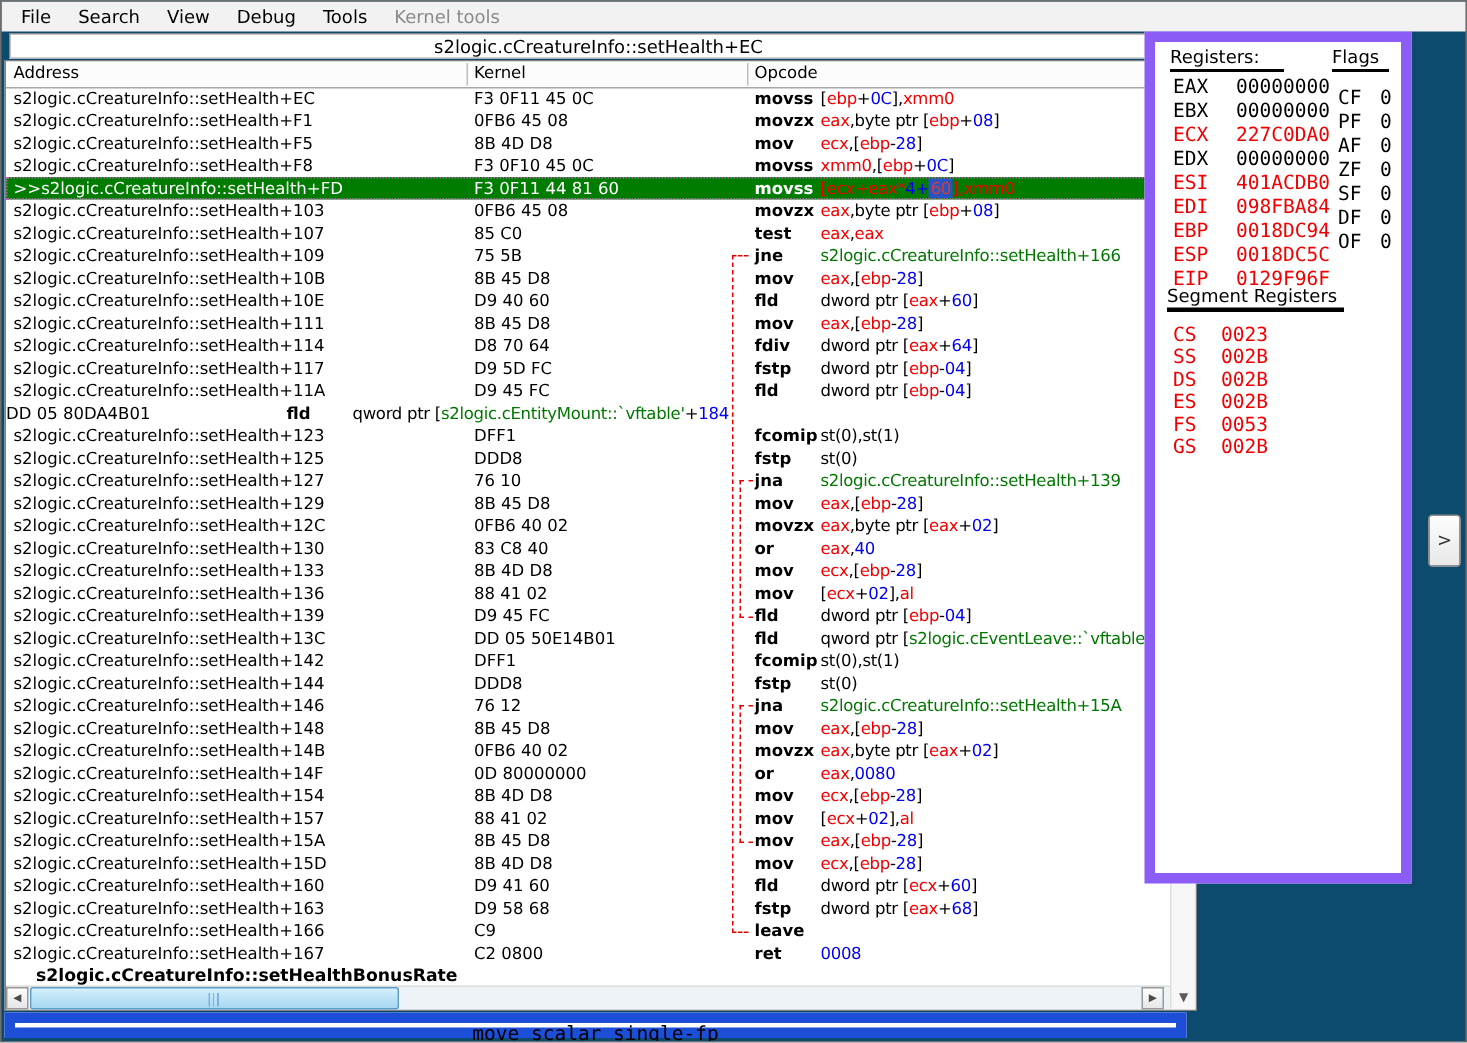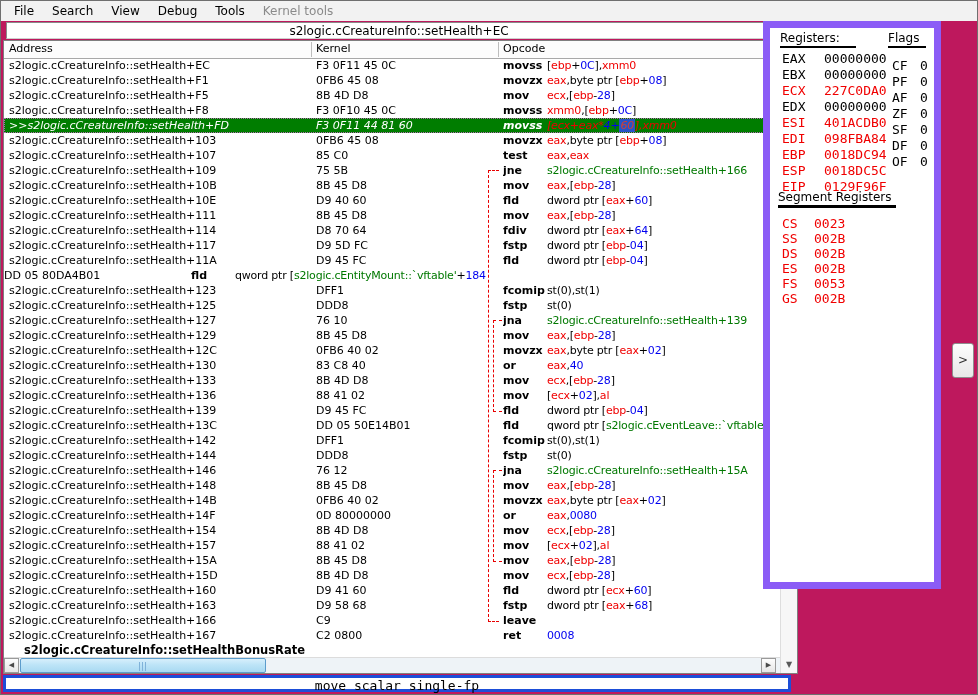--- a/index.html
+++ b/index.html
@@ -1,16 +1,16 @@
 <!DOCTYPE html>
 <html><head>
 <meta charset="utf-8">
 <style>
   html,body{margin:0;padding:0;}
-  #app{position:relative;width:978px;height:695px;background:#be185d;border:1px solid #6f6f6f;
+  #app{position:relative;width:978px;height:695px;background:#0c4a6e;border:1px solid #6f6f6f;
        box-sizing:border-box;overflow:hidden;font-family:"DejaVu Sans",sans-serif;}
 
   
   #menubar{position:absolute;left:0;top:0;width:100%;height:20px;display:flex;align-items:center;
            padding-left:4px;background:#f2f2f2;}
   .menu-item{padding:2px 9px;font-size:12px;color:#000;cursor:default;}
   .menu-item.disabled{color:#8a8a8a;}
 
   
   #titlebox{position:absolute;left:5px;top:21px;width:786px;height:17px;background:#fff;
@@ -25,21 +25,21 @@
   .hlabel{position:absolute;top:0;}
   .hsep{position:absolute;top:1px;bottom:1px;width:1px;background:#bdbdbd;}
 
   #rows{position:absolute;left:0;top:17px;width:776px;height:599px;overflow:hidden;}
   .drow{display:flex;height:15px;line-height:15px;font-size:11px;white-space:nowrap;color:#000;}
   .col-addr{width:312px;padding-left:5px;box-sizing:border-box;overflow:hidden;}
   .col-bytes{width:170px;overflow:hidden;}
   .col-gut{width:17px;position:relative;}
   .col-mn{width:44px;font-weight:bold;overflow:hidden;}
   .col-ops{flex:1;overflow:hidden;letter-spacing:-0.2px;}
-  .drow.cur{background:#007d00;color:#fff;outline:1px dotted #b465b4;outline-offset:-1px;font-style:italic;}
+  .drow.cur{background:#007d00;color:#fff;outline:1px dotted #b465b4;outline-offset:-1px;}
   .lblrow{padding-left:20px;font-weight:bold;font-size:11.5px;}
   .tk-k{color:#000;} .tk-r{color:#f00000;} .tk-b{color:#0000f0;} .tk-g{color:#007800;}
   .tk-sel{background:#2853c6;color:#d04038;padding:0 1px;}
   .tgt-arrow{position:absolute;right:1px;top:2px;color:#e80000;font-size:9px;line-height:10px;}
 
   #jover{position:absolute;left:0;top:17px;width:776px;height:599px;pointer-events:none;}
   .jline{position:absolute;border-left:1px dashed #e80000;border-top:1px dashed #e80000;
          border-bottom:1px dashed #e80000;}
 
   
@@ -57,21 +57,21 @@
         border:1px solid #9a9a9a;box-sizing:border-box;text-align:center;font-size:7px;line-height:13px;color:#4a4a4a;}
   #hbtn-left{left:0;}
   #hbtn-right{left:757px;}
   #hthumb{position:absolute;left:16px;top:0px;width:246px;height:15px;box-sizing:border-box;
           background:linear-gradient(#d7effc,#bde4f7 45%,#a9d9f2);border:1px solid #5c9ccc;border-radius:2px;}
   #hgrip{position:absolute;left:50%;top:3px;width:9px;height:9px;margin-left:-4px;
          background:repeating-linear-gradient(90deg,#7fb2d9 0 1px,rgba(0,0,0,0) 1px 3px);}
 
   
   #statusbar{position:absolute;left:2px;top:674px;width:788px;height:17px;background:#fff;
-             border:3px solid #1d4ed8;box-sizing:border-box;text-align:center;
+             border:7px solid #1d4ed8;box-sizing:border-box;text-align:center;
              font-family:"DejaVu Sans Mono",monospace;font-size:13px;line-height:15px;}
 
   
   #rightpanel{position:absolute;left:762px;top:20px;width:178px;height:568px;background:#fff;
               border:7px solid #8b5cf6;box-sizing:border-box;}
   .ph{position:absolute;font-size:12px;color:#000;border-bottom:2px solid #000;padding-bottom:1px;}
   #regs-h{left:10px;top:3px;width:76px;}
   #flags-h{left:118px;top:3px;width:38px;}
   #segs-h{left:8px;top:162px;width:118px;border-bottom-width:3px;}
   #reglist{position:absolute;left:12px;top:23px;font-family:"DejaVu Sans Mono",monospace;font-size:13px;}

